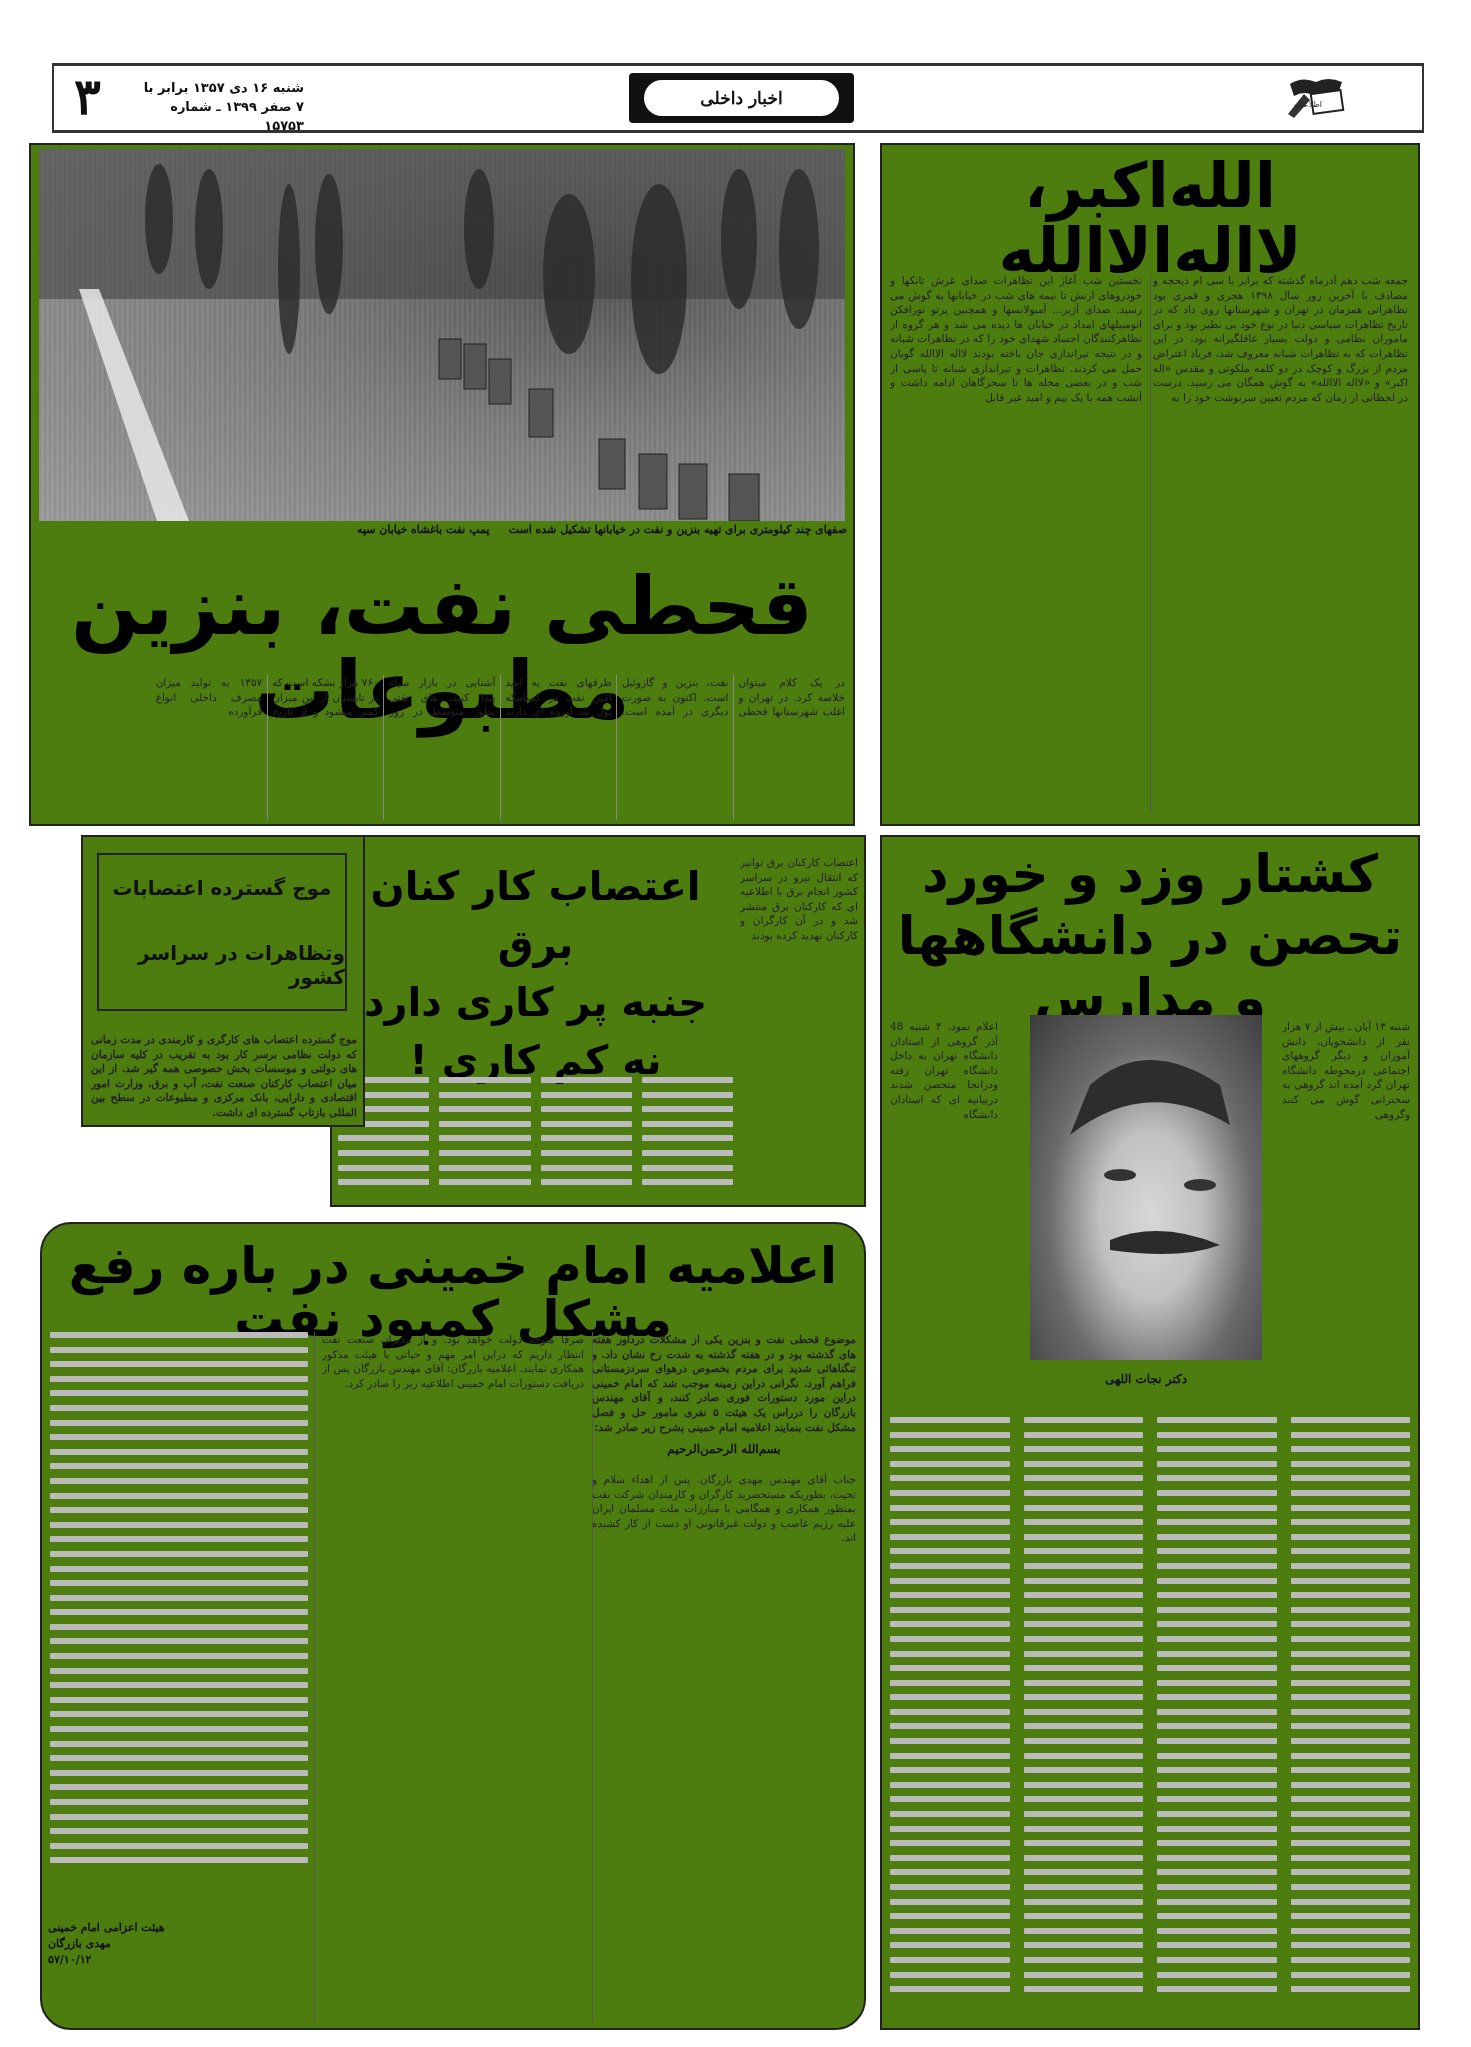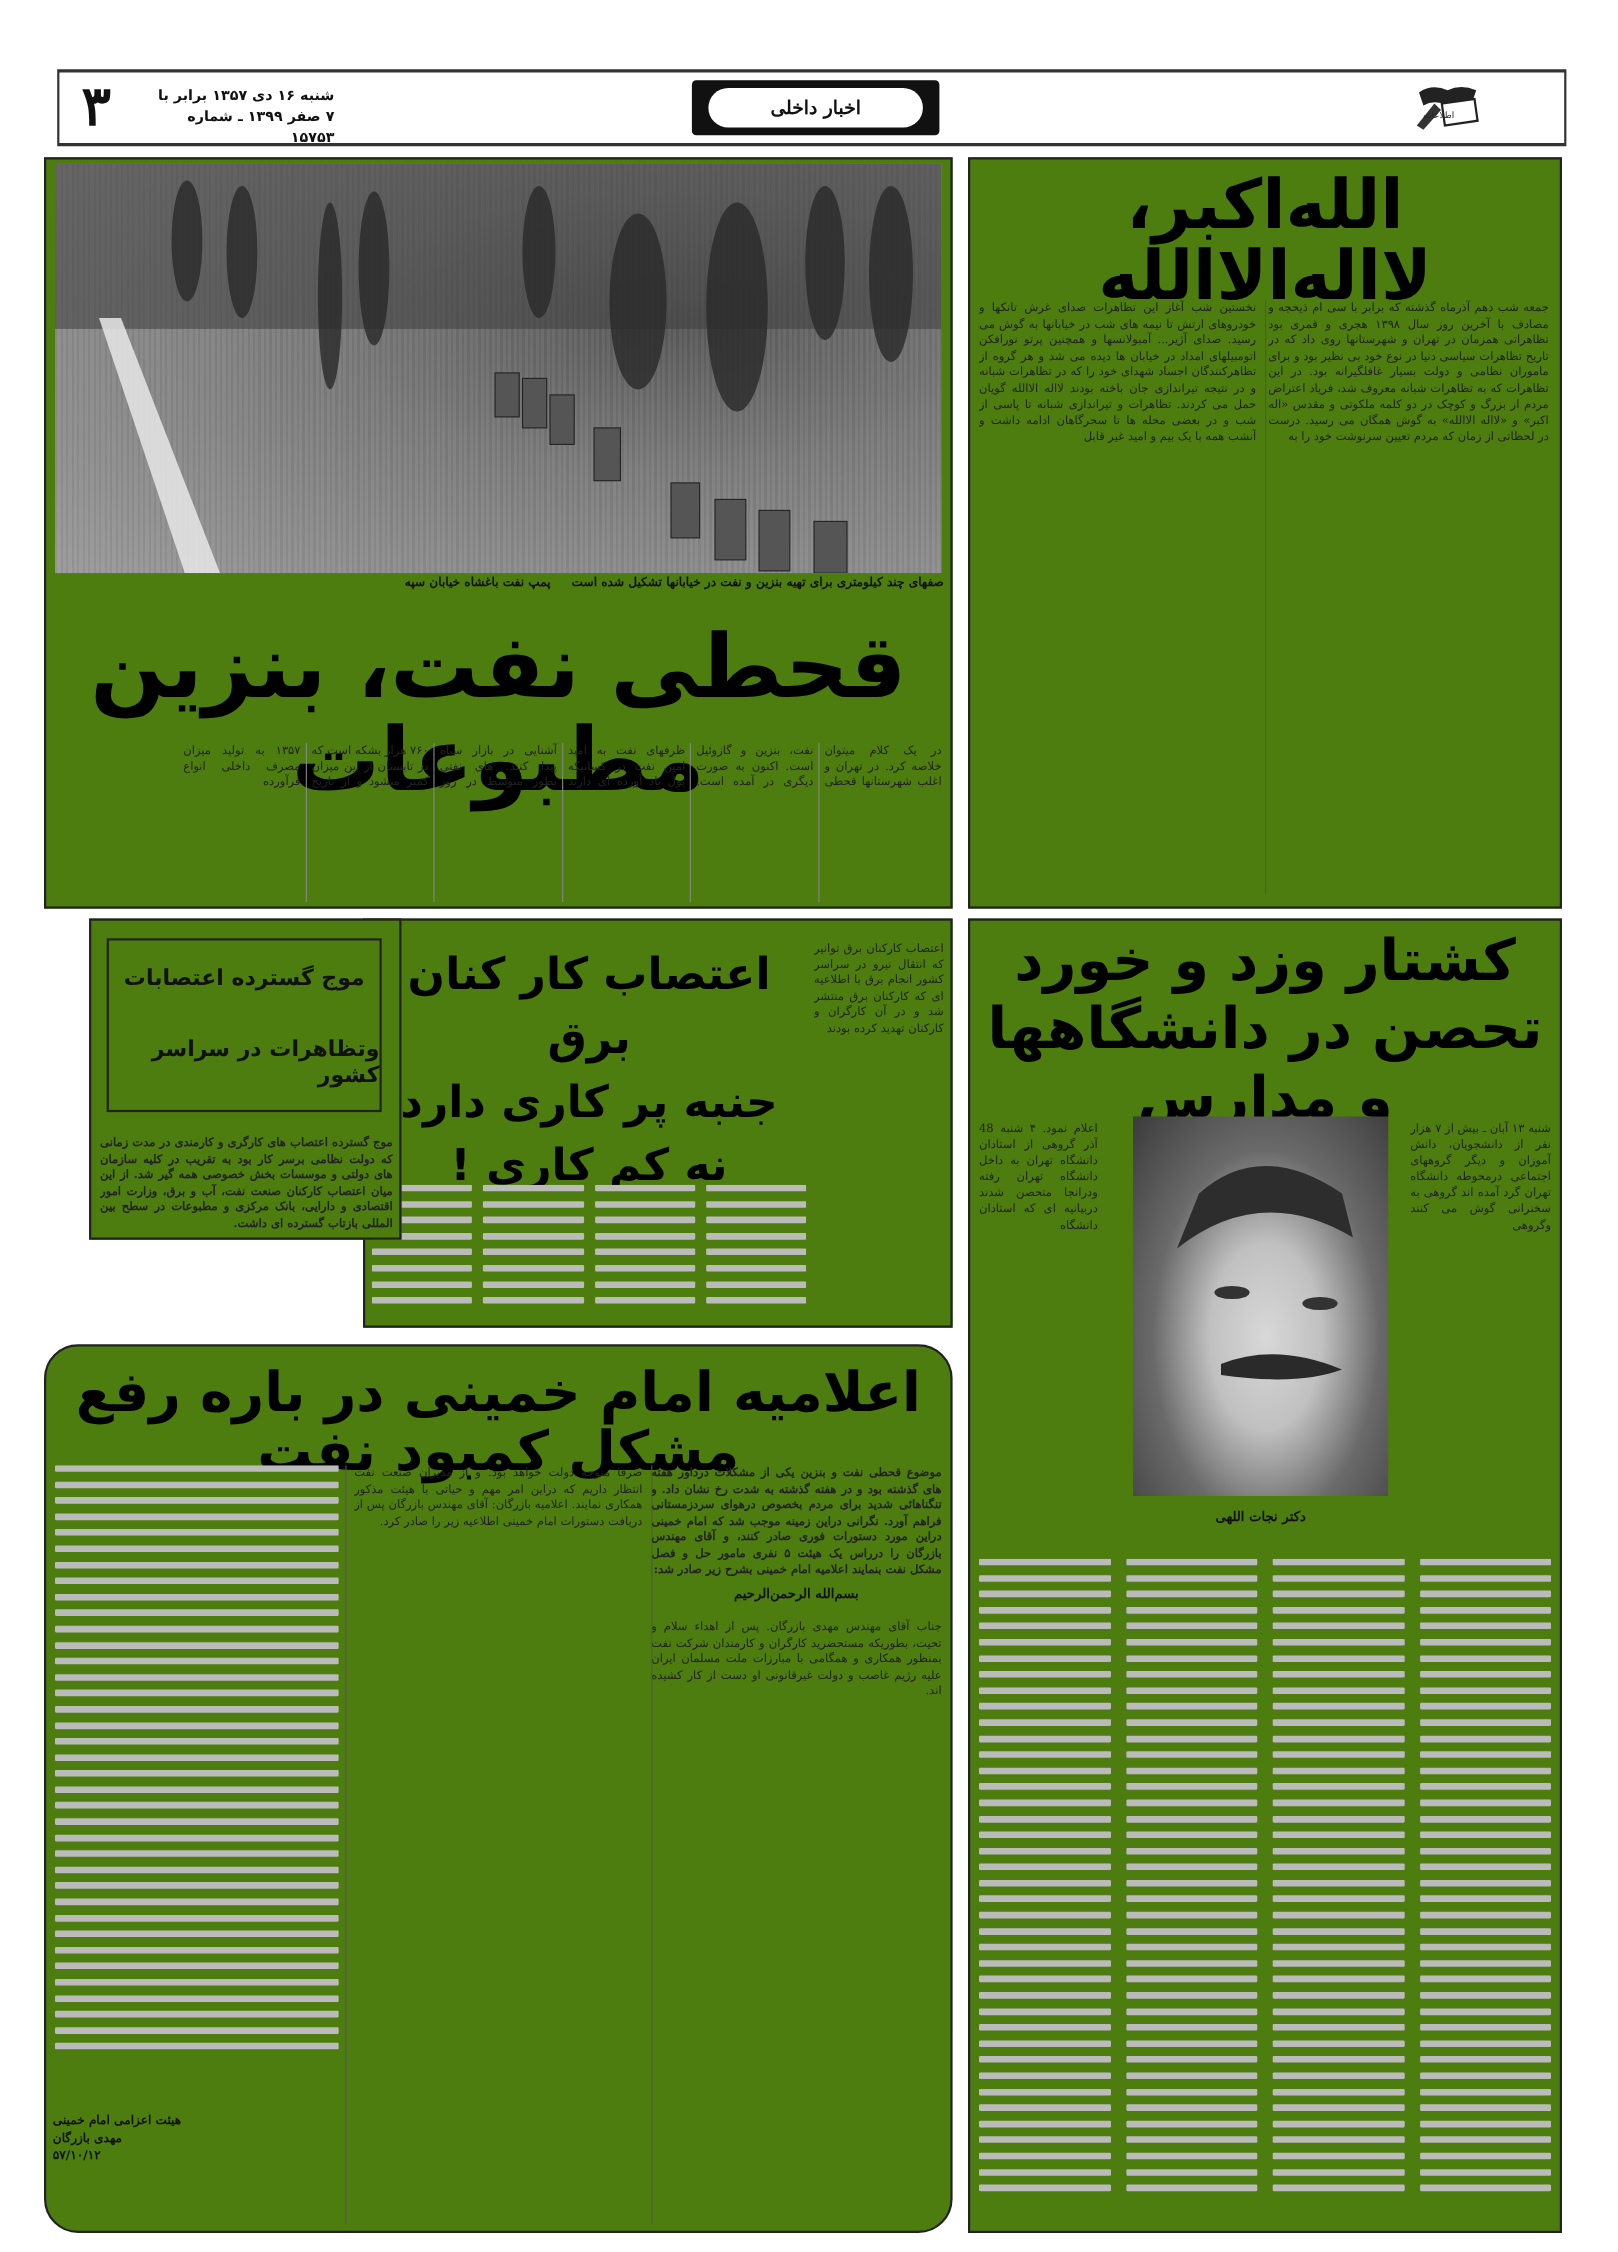--- a/index.html
+++ b/index.html
@@ -43,21 +43,21 @@
   </div>
 </div>
 
 <div class="box" style="left:880px;top:143px;width:540px;height:683px;">
   <div class="headline abs" style="left:0;top:8px;width:536px;font-size:62px;">الله‌اکبر، لااله‌الاالله</div>
   <div class="body-col" style="right:10px;top:128px;width:255px;height:545px;">جمعه شب دهم آذرماه گذشته که برابر با سی ام ذیحجه و مصادف با آخرین روز سال ۱۳۹۸ هجری و قمری بود تظاهراتی همزمان در تهران و شهرستانها روی داد که در تاریخ تظاهرات سیاسی دنیا در نوع خود بی نظیر بود و برای ماموران نظامی و دولت بسیار غافلگیرانه بود. در این تظاهرات که به تظاهرات شبانه معروف شد، فریاد اعتراض مردم از بزرگ و کوچک در دو کلمه ملکوتی و مقدس «اله اکبر» و «لااله الاالله» به گوش همگان می رسید. درست در لحظاتی از زمان که مردم تعیین سرنوشت خود را به</div>
   <div class="vrule" style="left:268px;top:128px;height:540px;"></div>
   <div class="body-col" style="left:8px;top:128px;width:252px;height:545px;">نخستین شب آغاز این تظاهرات صدای غرش تانکها و خودروهای ارتش تا نیمه های شب در خیابانها به گوش می رسید. صدای آژیر... آمبولانسها و همچنین پرتو نورافکن اتومبیلهای امداد در خیابان ها دیده می شد و هر گروه از تظاهرکنندگان اجساد شهدای خود را که در تظاهرات شبانه و در نتیجه تیراندازی جان باخته بودند لااله الاالله گویان حمل می کردند. تظاهرات و تیراندازی شبانه تا پاسی از شب و در بعضی محله ها تا سحرگاهان ادامه داشت و آنشب همه با یک بیم و امید غیر قابل</div>
 </div>
 
-<div class="box" style="left:40px;top:143px;width:826px;height:683px;">
+<div class="box" style="left:29px;top:143px;width:826px;height:683px;">
   <div class="photo" style="left:8px;top:4px;width:806px;height:372px;">
     <svg width="806" height="372" viewBox="0 0 806 372" style="position:absolute;left:0;top:0;">
       <rect x="0" y="0" width="806" height="150" fill="#3e3e3e" opacity="0.55"></rect>
       <polygon points="40,140 60,140 150,372 118,372" fill="#e8e8e8" opacity="0.85"></polygon>
       <g fill="#2a2a2a" opacity="0.8">
         <ellipse cx="120" cy="70" rx="14" ry="55"></ellipse>
         <ellipse cx="170" cy="80" rx="14" ry="60"></ellipse>
         <ellipse cx="250" cy="120" rx="11" ry="85"></ellipse>
         <ellipse cx="290" cy="95" rx="14" ry="70"></ellipse>
         <ellipse cx="440" cy="80" rx="15" ry="60"></ellipse>

